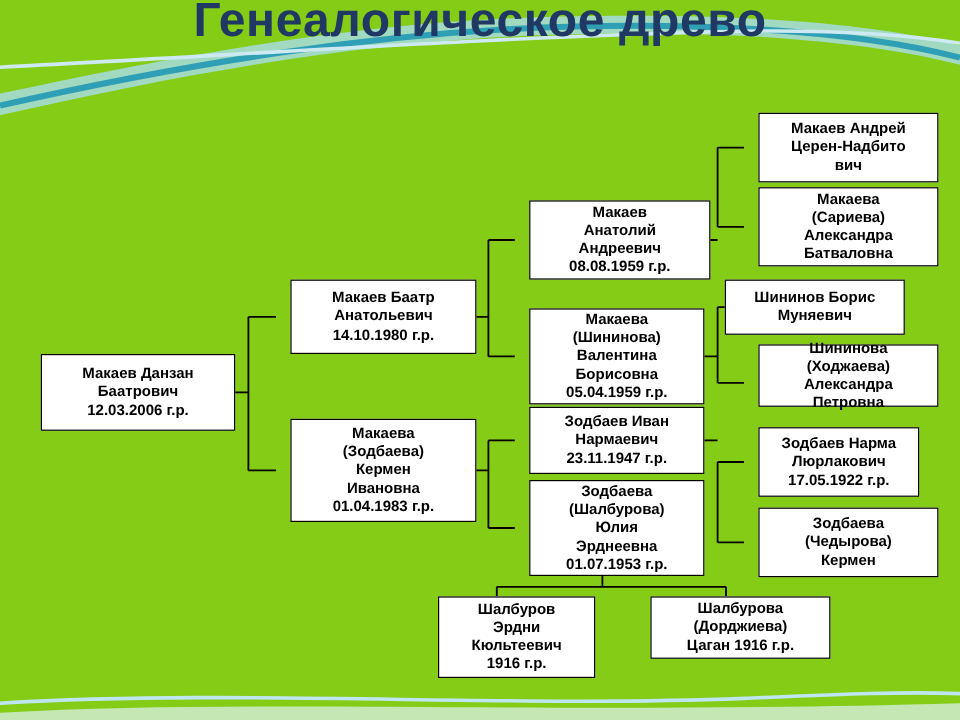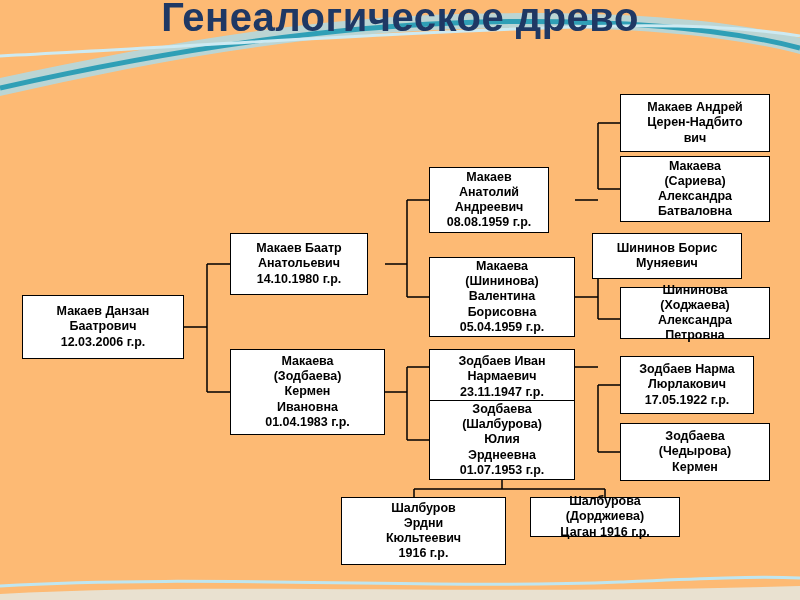--- a/index.html
+++ b/index.html
@@ -1,38 +1,39 @@
 <!DOCTYPE html>
 <html><head>
 <meta charset="utf-8">
 <style>
   * { margin:0; padding:0; box-sizing:border-box; }
   html,body { background:#ffffff; }
   body { font-family:"Liberation Sans", sans-serif; }
   .slide {
     position:relative; width:800px; height:600px;
-    background:#fdba74; overflow:hidden;
+    background:#84cc16; overflow:hidden;
   }
   .title {
     position:absolute; top:-6px; left:0; width:100%;
     text-align:center; z-index:6;
     font-weight:700; font-size:40px; line-height:47px;
     color:#1f3864; letter-spacing:0.5px;
   }
   .decor, .connectors { position:absolute; left:0; pointer-events:none; }
   .decor.top { top:0; z-index:1; }
   .decor.bottom { bottom:0; z-index:1; }
   .connectors { top:0; z-index:2; }
   .person {
     position:absolute; z-index:3;
     display:flex; align-items:center; justify-content:center;
     text-align:center; white-space:pre-line;
     background:#ffffff; border:1.5px solid #000000;
     color:#000000; font-weight:700; font-size:12.5px; line-height:1.22;
     padding:2px;
+    margin-left:12px;
   }
 </style>
 </head>
 <body>
 
 <div class="slide">
 
   <svg class="decor top" width="800" height="120" viewBox="0 0 800 120">
     <path d="M0,96 C150,62 300,34 460,29 C620,24 730,36 800,54 L800,38 C730,20 620,10 460,14 C300,18 150,46 0,78 Z" fill="#aadcec" opacity="0.8"></path>
     <path d="M0,88 C160,52 320,26 480,22 C630,19 730,30 800,48" fill="none" stroke="#2f9fb6" stroke-width="5"></path>
@@ -55,39 +56,39 @@
              M575,200 H598 M598,123 V189 M598,123 H620 M598,189 H620
              M575,297 H598 M598,256 V319 M598,256 H620 M598,319 H620
              M575,367 H598 M598,385 V452 M598,385 H620 M598,452 H620
              M502,480 V489 M414,489 H605 M414,489 V497 M605,489 V497"></path>
   </svg>
 
   <div class="person" style="left:22px;top:295px;width:162px;height:64px">Макаев Данзан
 Баатрович
 12.03.2006 г.р.</div>
 
-  <div class="person" style="left:230px;top:233px;width:138px;height:62px">Макаев Баатр
+  <div class="person" style="left:230px;top:233px;width:155px;height:62px">Макаев Баатр
 Анатольевич
 14.10.1980 г.р.</div>
   <div class="person" style="left:230px;top:349px;width:155px;height:86px">Макаева
 (Зодбаева)
 Кермен
 Ивановна
 01.04.1983 г.р.</div>
 
-  <div class="person" style="left:429px;top:167px;width:120px;height:66px">Макаев
+  <div class="person" style="left:429px;top:167px;width:151px;height:66px">Макаев
 Анатолий
 Андреевич
 08.08.1959 г.р.</div>
   <div class="person" style="left:429px;top:257px;width:146px;height:80px">Макаева
 (Шининова)
 Валентина
 Борисовна
 05.04.1959 г.р.</div>
-  <div class="person" style="left:429px;top:349px;width:146px;height:56px">Зодбаев Иван
+  <div class="person" style="left:429px;top:339px;width:146px;height:56px">Зодбаев Иван
 Нармаевич
 23.11.1947 г.р.</div>
   <div class="person" style="left:429px;top:400px;width:146px;height:80px">Зодбаева
 (Шалбурова)
 Юлия
 Эрднеевна
 01.07.1953 г.р.</div>
 
   <div class="person" style="left:620px;top:94px;width:150px;height:58px">Макаев Андрей
 Церен-Надбито
@@ -102,21 +103,21 @@
 (Ходжаева)
 Александра
 Петровна</div>
   <div class="person" style="left:620px;top:356px;width:134px;height:58px">Зодбаев Нарма
 Люрлакович
 17.05.1922 г.р.</div>
   <div class="person" style="left:620px;top:423px;width:150px;height:58px">Зодбаева
 (Чедырова)
 Кермен</div>
 
-  <div class="person" style="left:341px;top:497px;width:165px;height:68px">Шалбуров
+  <div class="person" style="left:353px;top:497px;width:131px;height:68px">Шалбуров
 Эрдни
 Кюльтеевич
 1916 г.р.</div>
-  <div class="person" style="left:530px;top:497px;width:150px;height:40px">Шалбурова
+  <div class="person" style="left:530px;top:497px;width:150px;height:52px">Шалбурова
 (Дорджиева)
 Цаган 1916 г.р.</div>
 
 </div>
 
 </body></html>

